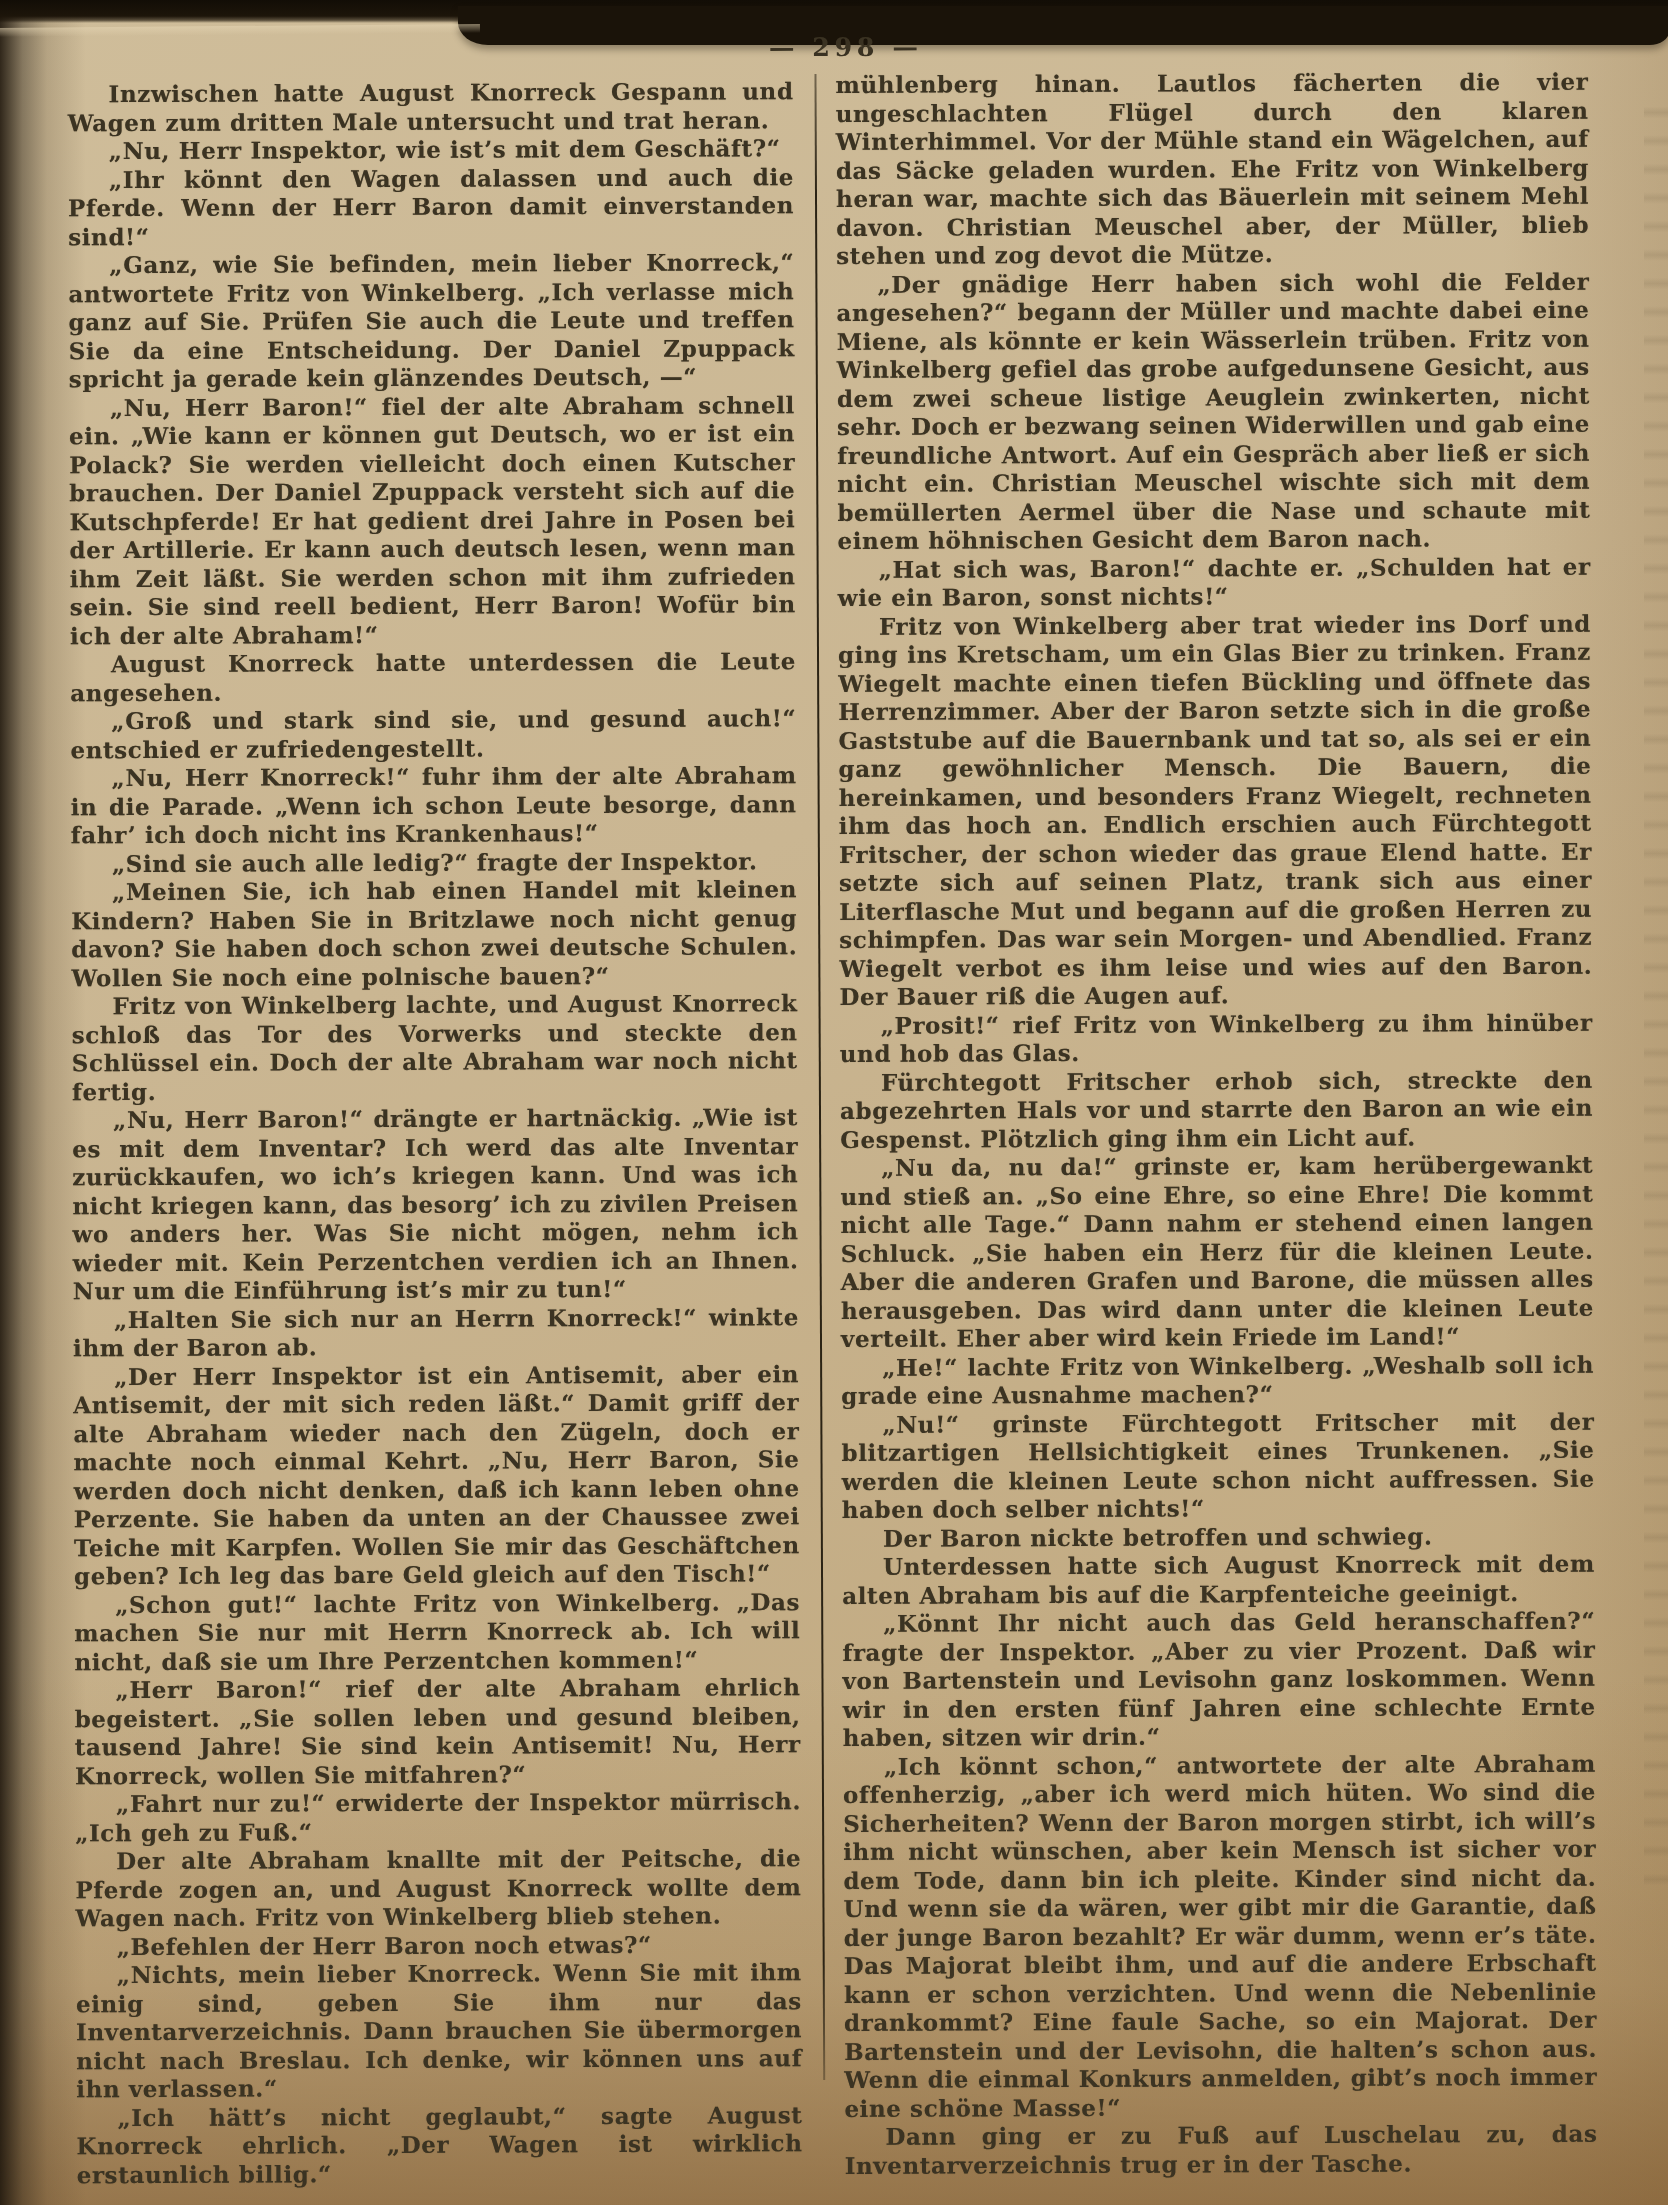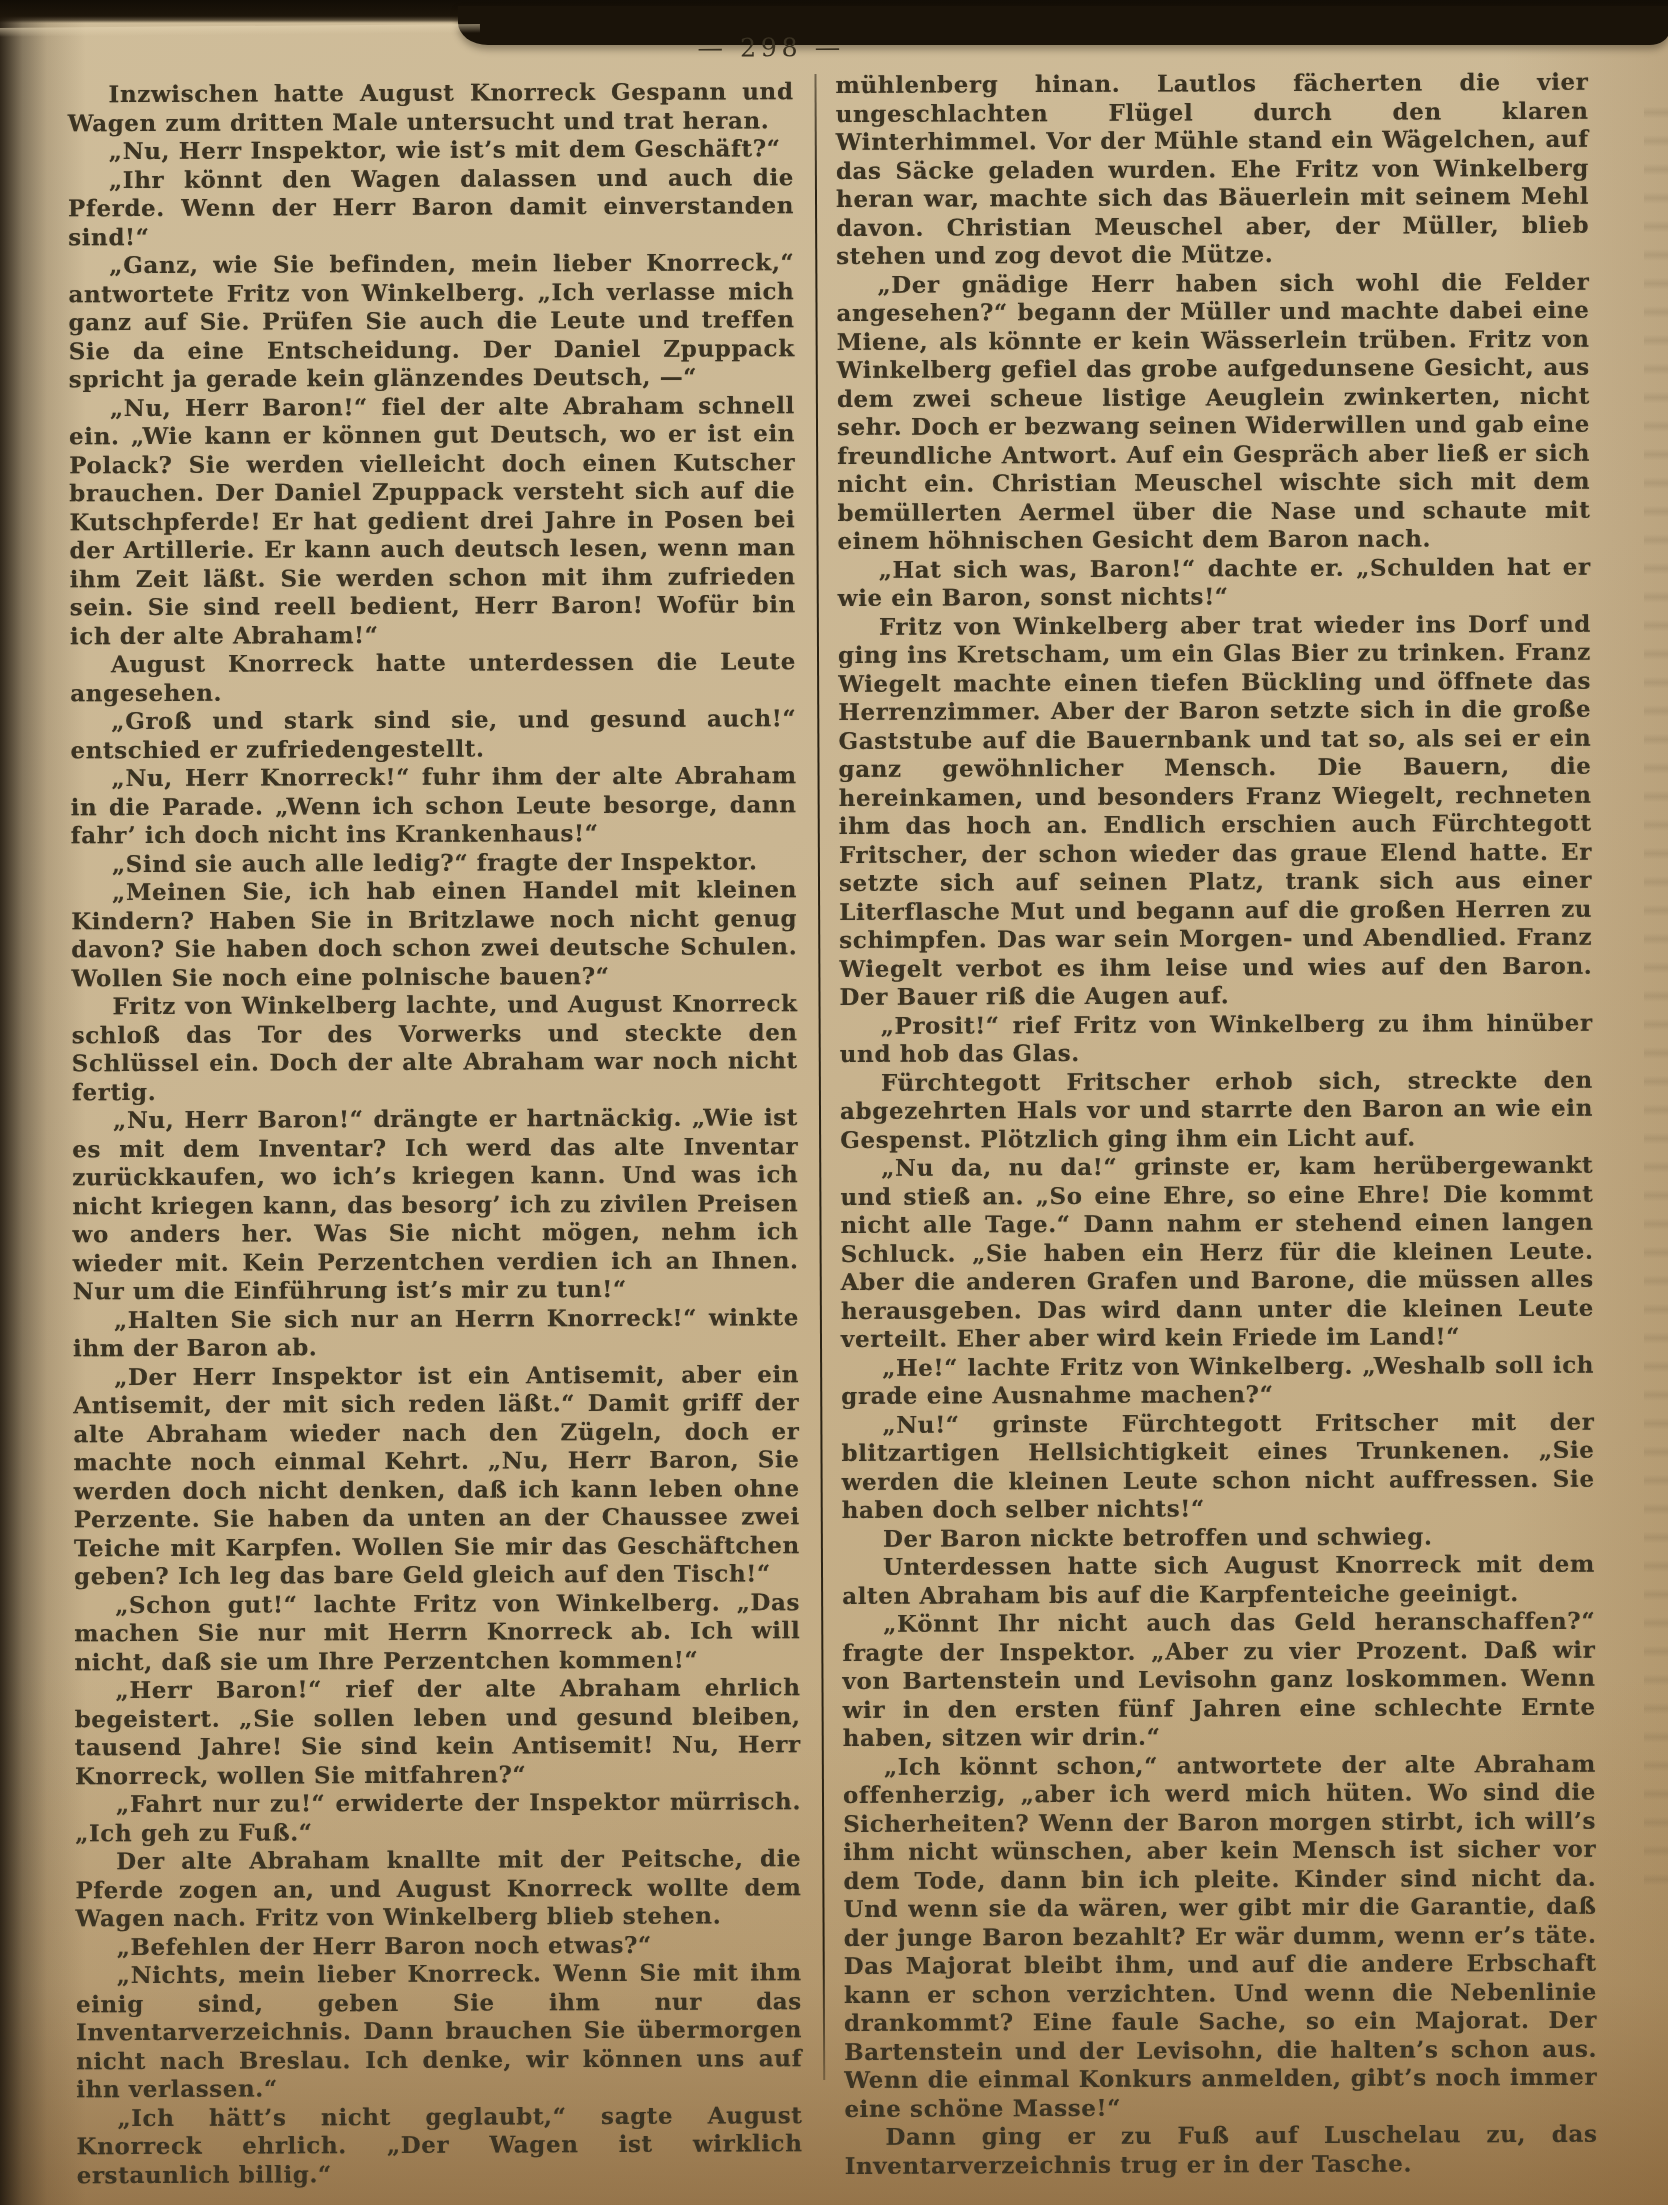--- a/index.html
+++ b/index.html
@@ -26,22 +26,22 @@
     box-shadow: 0 4.5px 7.5px rgba(26,19,9,0.35);
   }
   .fold-highlight {
     position: absolute; top: 25.5px; left: 0; width: 480px; height: 9px;
     background: linear-gradient(to bottom, rgba(230,214,180,0.55), rgba(230,214,180,0));
     transform: rotate(-0.5deg);
   }
   .content-tilt { position: absolute; inset: 0; transform: rotate(-0.25deg); transform-origin: 50% 40%; }
   .page-number {
     position: absolute; top: 31.5px; left: 701px; width: 225px;
-    text-align: left;
-    font-size: 25.5px; font-weight: normal; color: #3a3222;
+    text-align: right;
+    font-size: 25.5px; font-weight: bold; color: #3a3222;
     letter-spacing: 4.5px;
   }
   .column {
     position: absolute;
     color: #3b3322;
     font-size: 23px;
     font-weight: bold;
     line-height: 28.5px;
     text-align: justify;
     letter-spacing: 0.6px;

